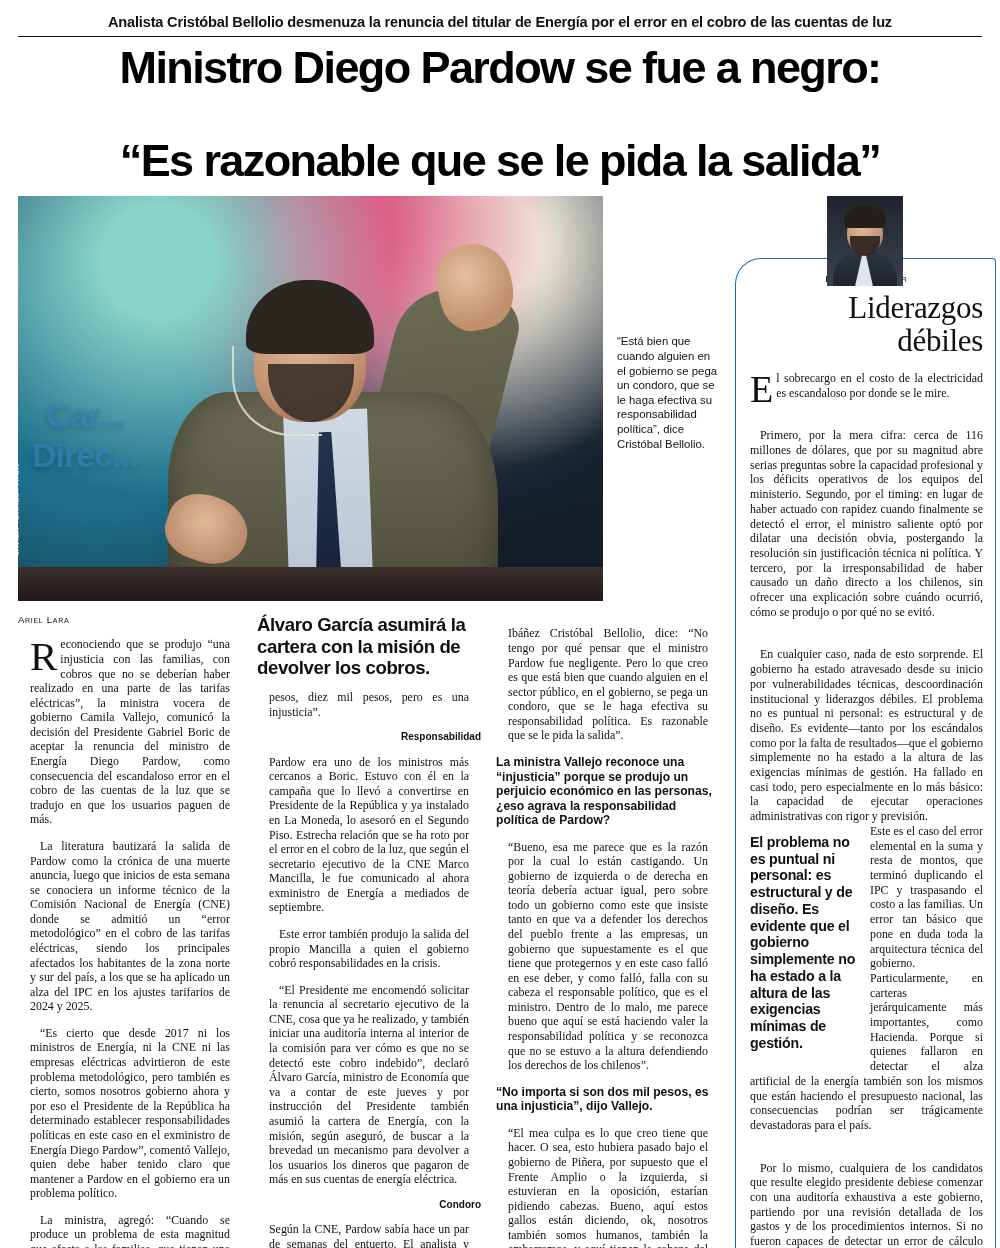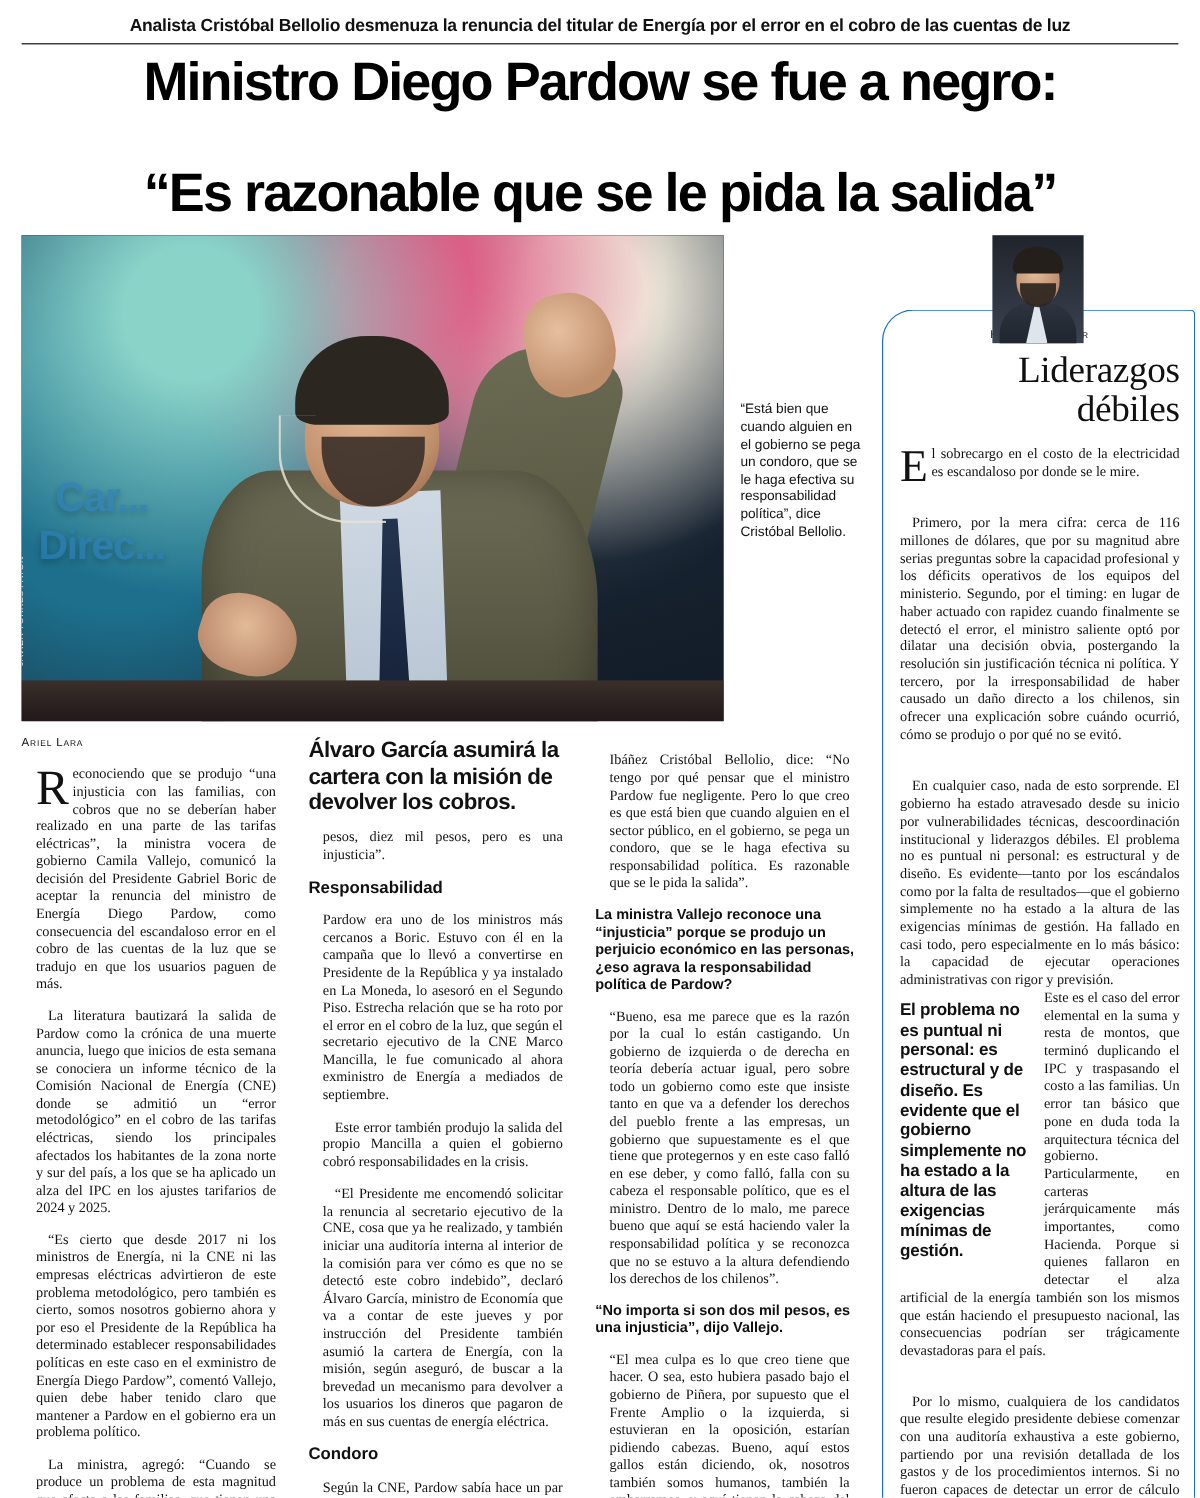--- a/index.html
+++ b/index.html
@@ -233,23 +233,24 @@
     float: left;
     font-size: 41px;
     line-height: 0.78;
     font-weight: normal;
     padding: 4px 3px 0 0;
     font-family: "Liberation Serif", serif;
   }
   .subhead {
     font-family: "Liberation Sans", sans-serif;
     font-weight: bold;
-    font-size: 14px;
-    margin: 9px 0 3px 0;
+    font-size: 10px;
+    margin: 9px 0 3px 10px;
     line-height: 1.15;
+    text-align: right;
   }
   .deck {
     font-family: "Liberation Sans", sans-serif;
     font-weight: bold;
     font-size: 18.6px;
     line-height: 1.14;
     letter-spacing: -0.4px;
     margin-bottom: 4px;
   }
   .q-lead {

